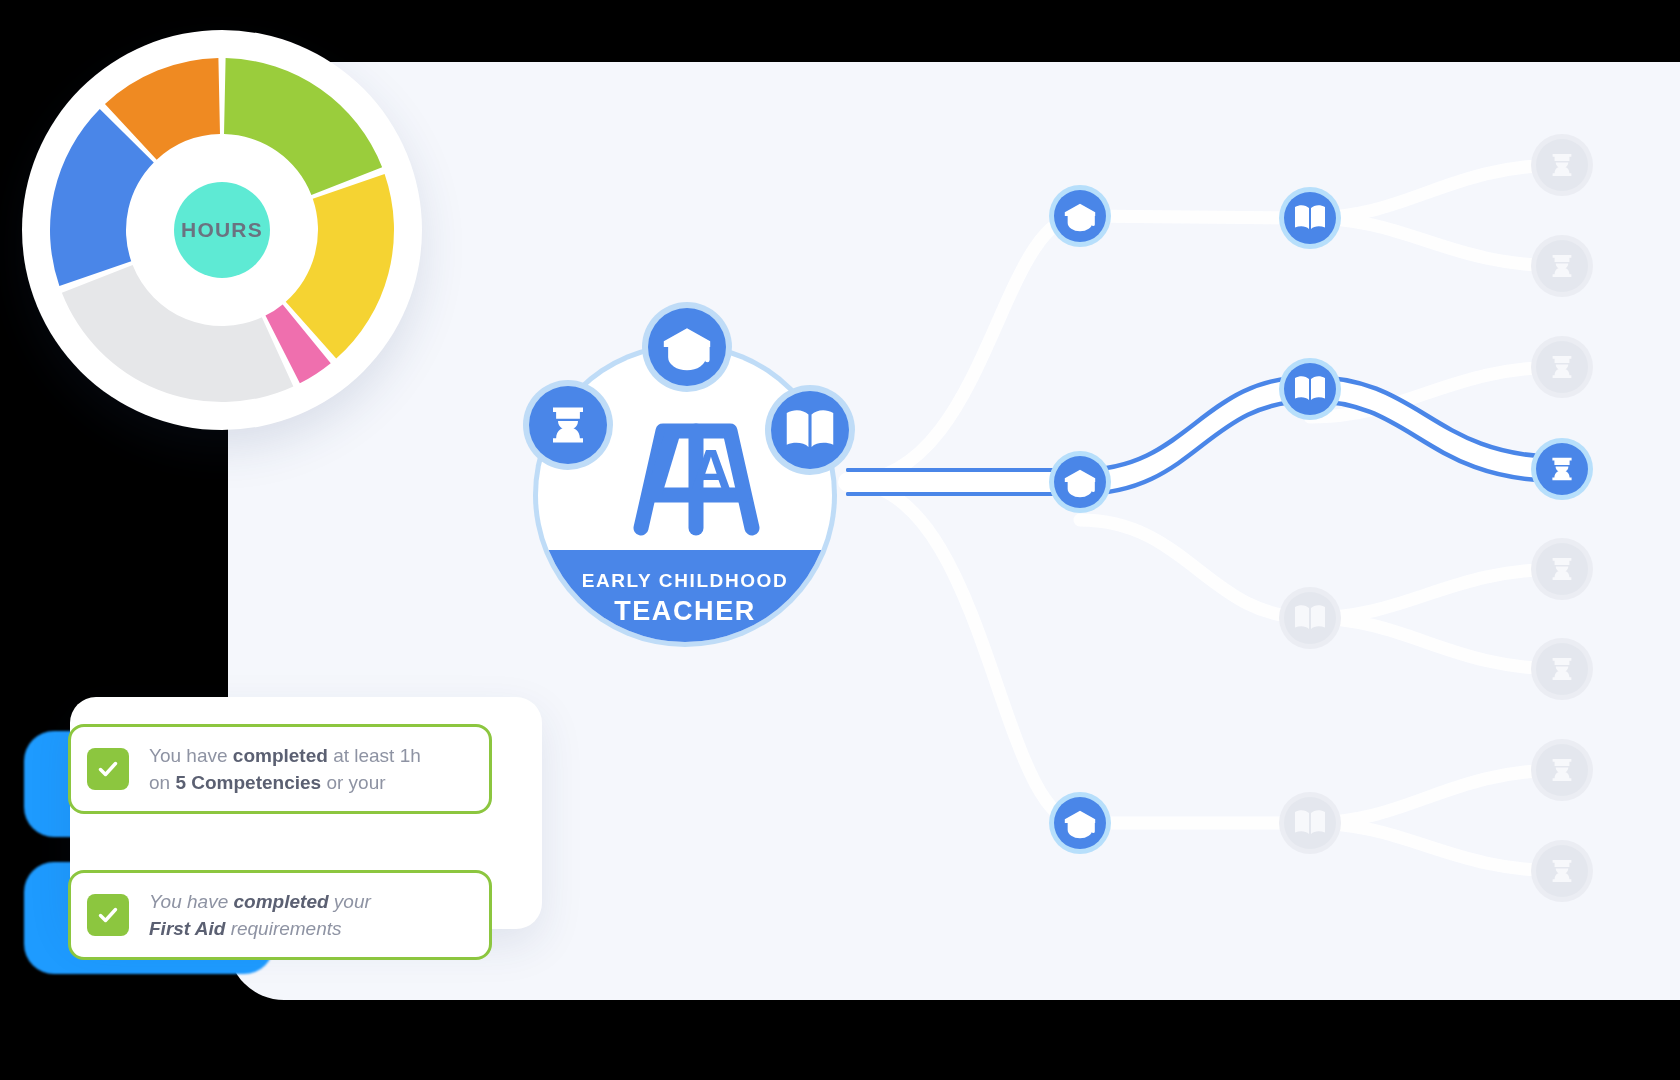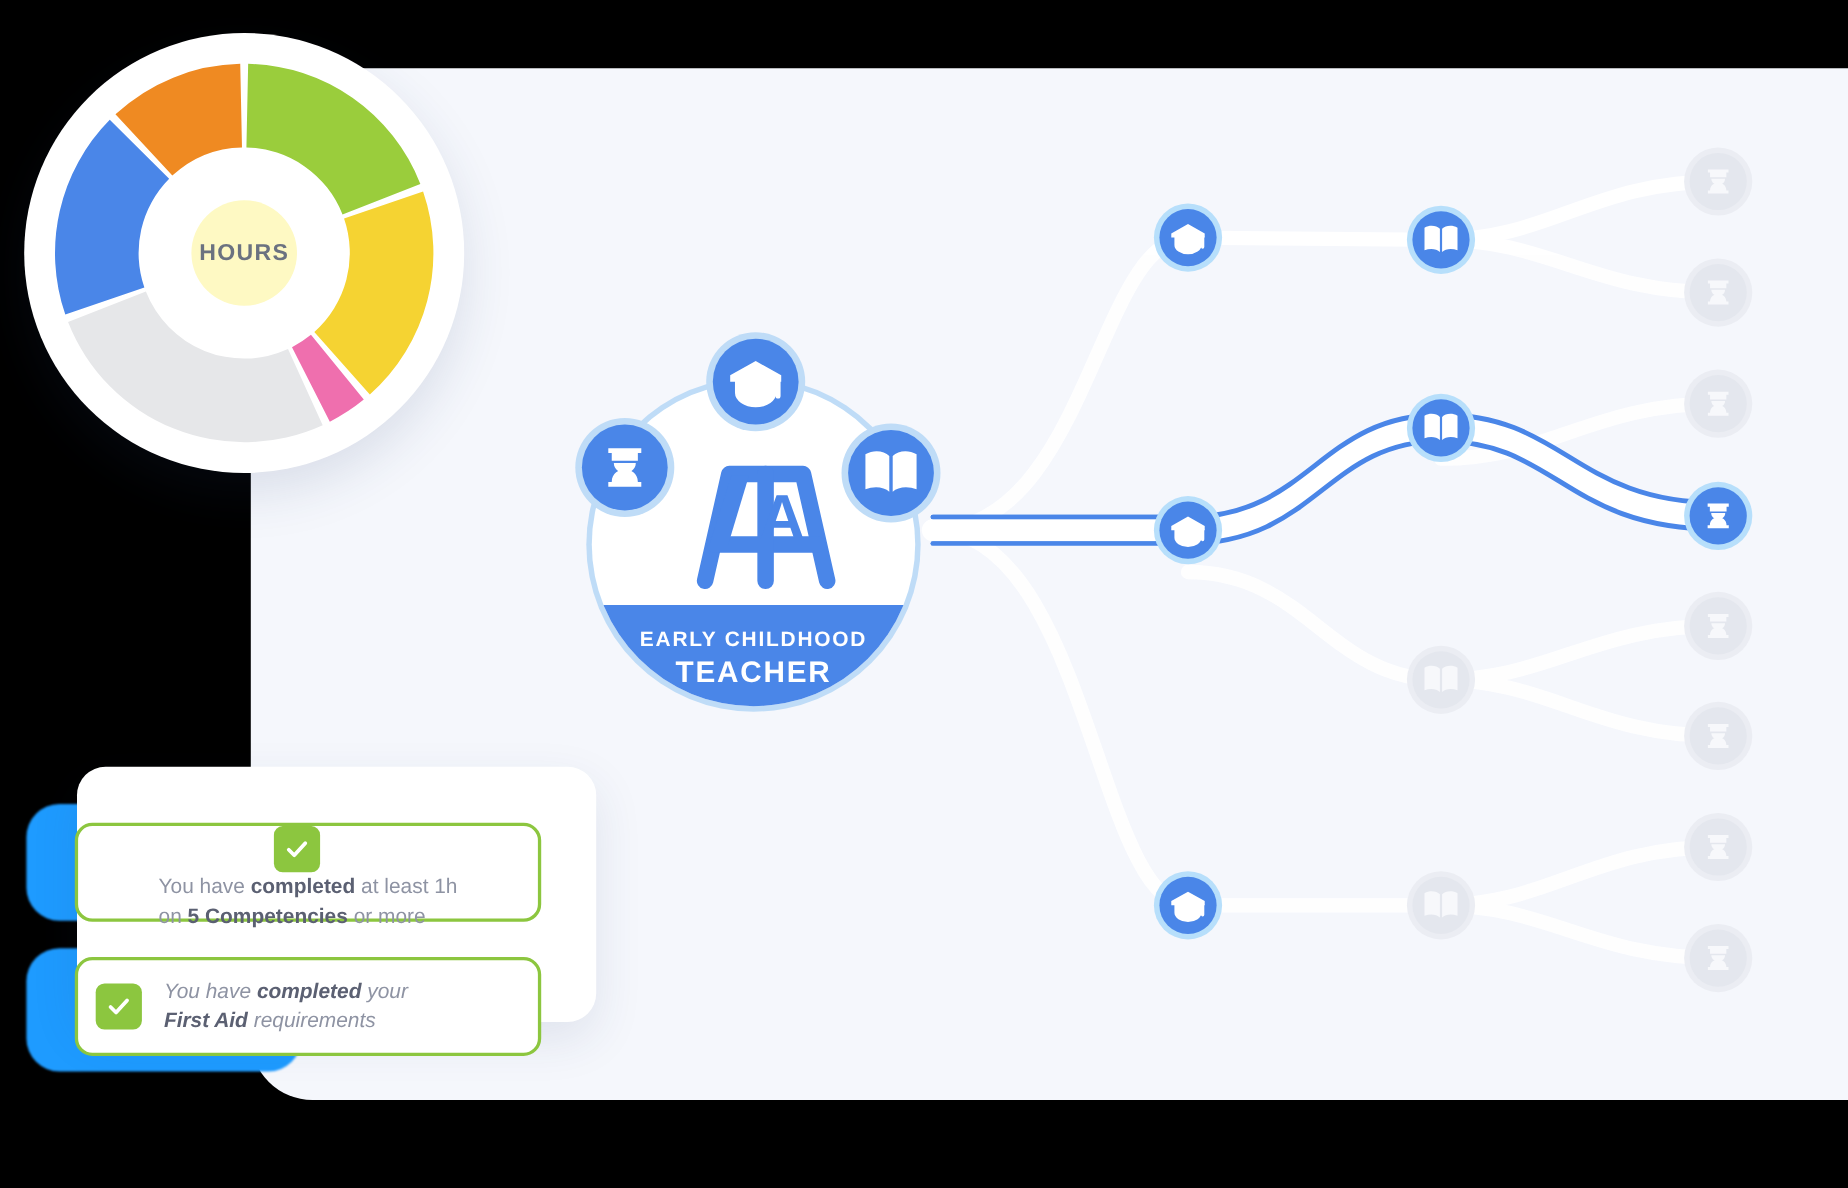--- a/index.html
+++ b/index.html
@@ -17,21 +17,21 @@
 
   
   #donut-card{
     position:absolute; left:22px; top:30px; width:400px; height:400px;
     background:#ffffff; border-radius:50%;
     box-shadow:0 18px 46px rgba(40,60,110,.13);
   }
   #donut-svg{position:absolute;left:0;top:0;width:400px;height:400px;}
   #donut-hole{
     position:absolute; left:152px; top:152px; width:96px;height:96px;
-    border-radius:50%; background:#fef9c3;
+    border-radius:50%; background:#5eead4;
     display:flex;align-items:center;justify-content:center;
   }
   #donut-hole span{
     font-size:21px; letter-spacing:1.2px; font-weight:600; color:#6b7280;
   }
 
   
   #badge-wrap{position:absolute;left:515px;top:290px;width:355px;height:365px;}
   #badge-svg{position:absolute;left:0;top:0;}
 
@@ -44,21 +44,21 @@
   .blue-blob{position:absolute;border-radius:30px;background:#1e9bff;
              filter:blur(1px);}
   #blob1{left:24px;top:731px;width:250px;height:106px;}
   #blob2{left:24px;top:862px;width:250px;height:112px;}
 
   .check-item{
     position:absolute; left:68px; width:424px; height:90px;
     background:#ffffff; border:3px solid #8cc63f; border-radius:16px;
     display:flex; align-items:center; box-sizing:border-box; padding:0 16px;
   }
-  #check-1{top:748px;flex-direction:column;}
+  #check-1{top:724px;}
   #check-2{top:870px;font-style:italic;}
   .check-box{
     width:42px;height:42px;border-radius:8px;background:#8cc63f;
     flex:0 0 42px; display:flex;align-items:center;justify-content:center;
     margin-right:20px;
   }
   .check-box svg{display:block;}
   .check-text{
     font-size:19px; line-height:27px; color:#8e93a3; font-weight:400;
   }
@@ -321,21 +321,21 @@
 <div id="checklist-card"></div>
 
 <div class="check-item" id="check-1">
   <div class="check-box">
     <svg width="24" height="24" viewBox="0 0 24 24">
       <path d="M4.5 12.5 L9.5 17.5 L19.5 6.5" fill="none" stroke="#fff" stroke-width="3.4" stroke-linecap="round" stroke-linejoin="round"></path>
     </svg>
   </div>
   <div class="check-text">
     <span>You have </span><b>completed</b><span> at least 1h</span><br>
-    <span>on </span><b>5 Competencies</b><span> or more</span>
+    <span>on </span><b>5 Competencies</b><span> or your</span>
   </div>
 </div>
 
 <div class="check-item" id="check-2">
   <div class="check-box">
     <svg width="24" height="24" viewBox="0 0 24 24">
       <path d="M4.5 12.5 L9.5 17.5 L19.5 6.5" fill="none" stroke="#fff" stroke-width="3.4" stroke-linecap="round" stroke-linejoin="round"></path>
     </svg>
   </div>
   <div class="check-text">

